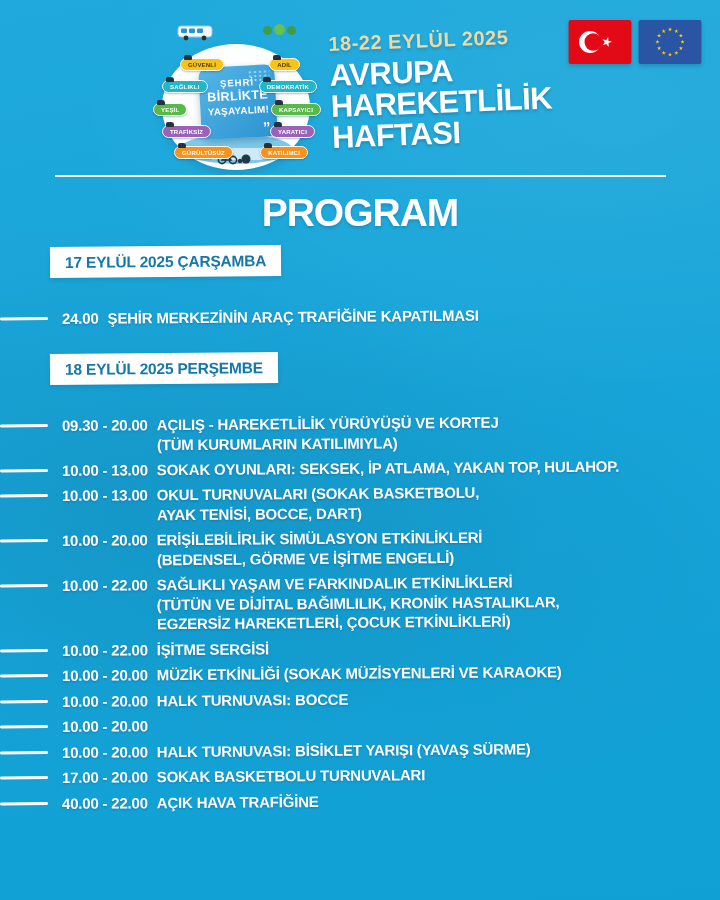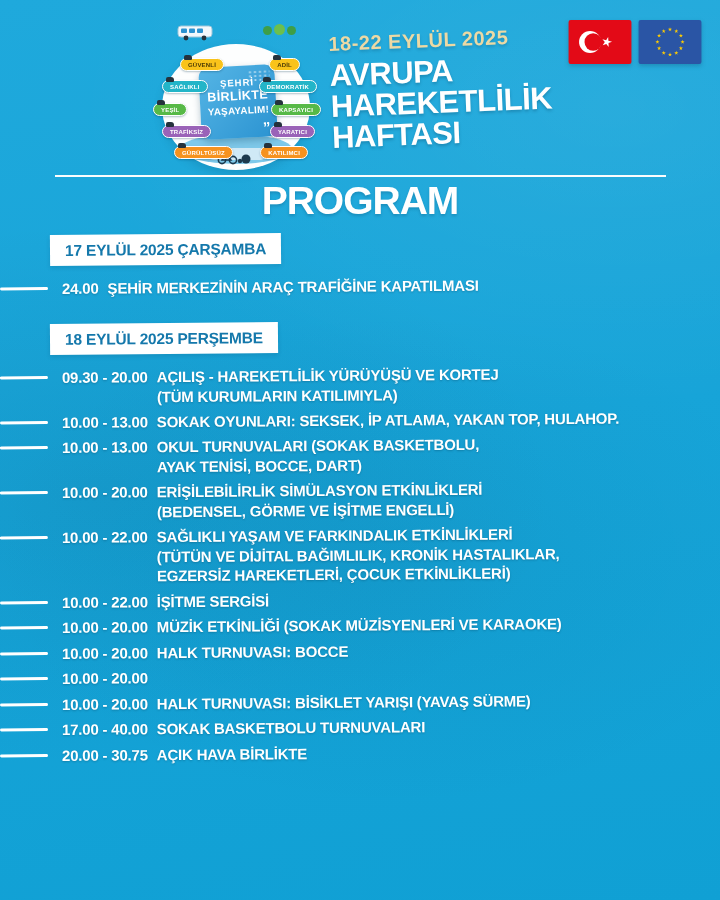--- a/index.html
+++ b/index.html
@@ -57,27 +57,27 @@
     text-shadow:0 2px 3px rgba(0,45,70,.2);}
   .title-line{font-size:31px;line-height:31px;font-weight:700;color:#fff;letter-spacing:-.5px;
     text-shadow:0 2px 3px rgba(0,45,70,.25);}
 
   .flags{position:absolute;top:20px;right:18px;display:flex;gap:6px;}
   .flag{width:64px;height:44px;filter:drop-shadow(0 2px 2px rgba(0,50,80,.25));}
 
   
   .rule{position:absolute;left:55px;right:54px;top:175px;height:2px;background:#fbfdfe;}
   .program{position:absolute;top:181px;left:0;right:0;}
-  .program-title{margin:0;text-align:center;font-size:39px;line-height:40px;font-weight:700;
+  .program-title{margin:12px;text-align:center;font-size:39px;line-height:40px;font-weight:700;
     color:#fff;letter-spacing:-1px;text-shadow:0 2px 3px rgba(0,40,70,.2);}
   .day-box{width:fit-content;margin:13px 0 0 50px;padding:7px 15px 6px;background:#fff;
     color:#1478ab;font-size:15.5px;font-weight:700;letter-spacing:-.2px;
     transform:rotate(-.5deg);box-shadow:0 2px 4px rgba(0,50,80,.15);}
   .day-box-2{margin-top:24px;}
-  .events{margin:14px 0 0 62px;display:flex;flex-direction:column;gap:6px;}
+  .events{margin:32px 0 0 62px;display:flex;flex-direction:column;gap:6px;}
   .event{position:relative;display:flex;gap:9px;color:#fff;font-size:15px;font-weight:700;
     line-height:19.5px;letter-spacing:-.2px;transform:rotate(-.45deg);transform-origin:left center;
     text-shadow:0 1px 2px rgba(0,45,70,.28);}
   .time{white-space:nowrap;}
   .dash{position:absolute;left:-62px;top:8px;width:48px;height:3px;background:#fff;border-radius:2px;}
 </style>
 </head>
 <body>
 
 <div class="poster">
@@ -286,30 +286,30 @@
         <div class="event">
           <span class="dash"></span>
           <span class="time">10.00 - 20.00</span>
           <div class="desc">
             <div>HALK TURNUVASI: BİSİKLET YARIŞI (YAVAŞ SÜRME)</div>
           </div>
         </div>
 
         <div class="event">
           <span class="dash"></span>
-          <span class="time">17.00 - 40.00</span>
+          <span class="time">17.00 - 20.00</span>
           <div class="desc">
             <div>SOKAK BASKETBOLU TURNUVALARI</div>
           </div>
         </div>
 
         <div class="event">
           <span class="dash"></span>
-          <span class="time">20.00 - 30.75</span>
-          <div class="desc">
-            <div>AÇIK HAVA BİRLİKTE</div>
+          <span class="time">40.00 - 22.00</span>
+          <div class="desc">
+            <div>AÇIK HAVA TRAFİĞİNE</div>
           </div>
         </div>
 
     </div>
   </main>
 
 </div>
 
 </body></html>

